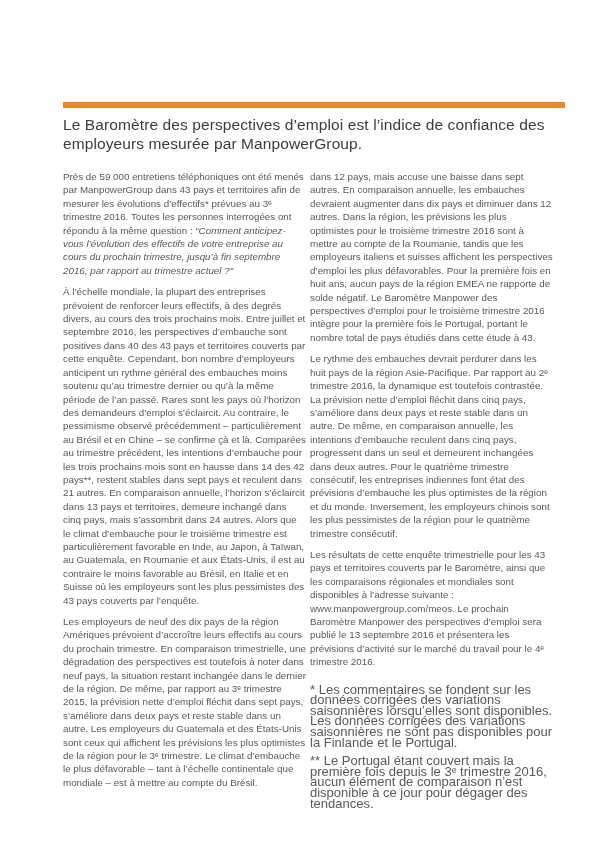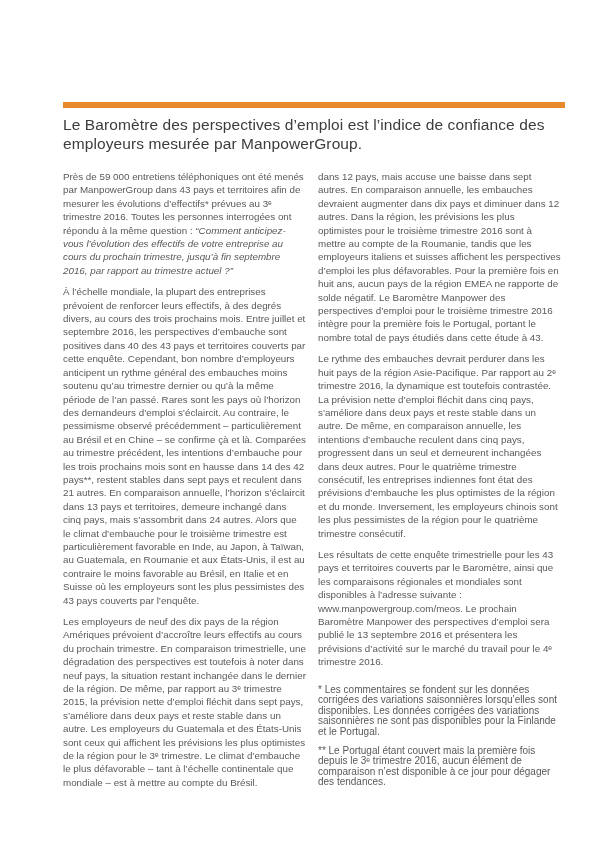--- a/index.html
+++ b/index.html
@@ -26,35 +26,35 @@
   h1.doc-title {
     margin: 8px 0 0 0;
     font-size: 15.5px;
     line-height: 18.5px;
     font-weight: 400;
     color: #3c3c3b;
     letter-spacing: 0.1px;
   }
   .columns {
     display: flex;
-    gap: 12px;
+    gap: 4px;
     margin-top: 17px;
   }
   .col { width: 243px; }
   .col p {
     margin: 0 0 8px 0;
     font-size: 9.8px;
     line-height: 13.4px;
     color: #58595b;
     text-align: left;
   }
   .col p em { font-style: italic; }
   .footnotes { margin-top: 16px; }
   .footnotes p {
-    font-size: 10px;
+    font-size: 13px;
     line-height: 10.6px;
     color: #58595b;
     margin: 0 0 8px 0;
   }
   .footer {
     position: absolute;
     left: 63px;
     width: 502px;
     top: 815px;
   }

